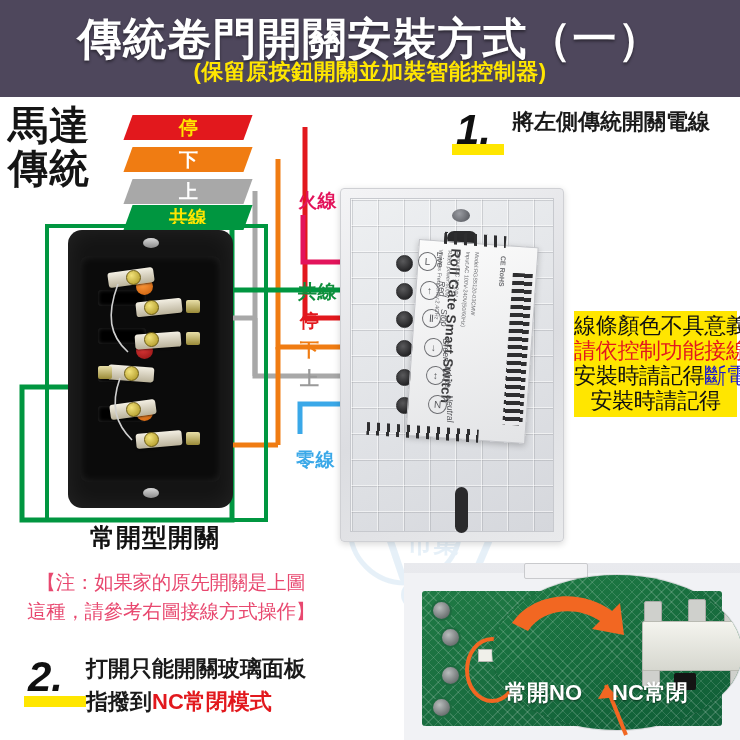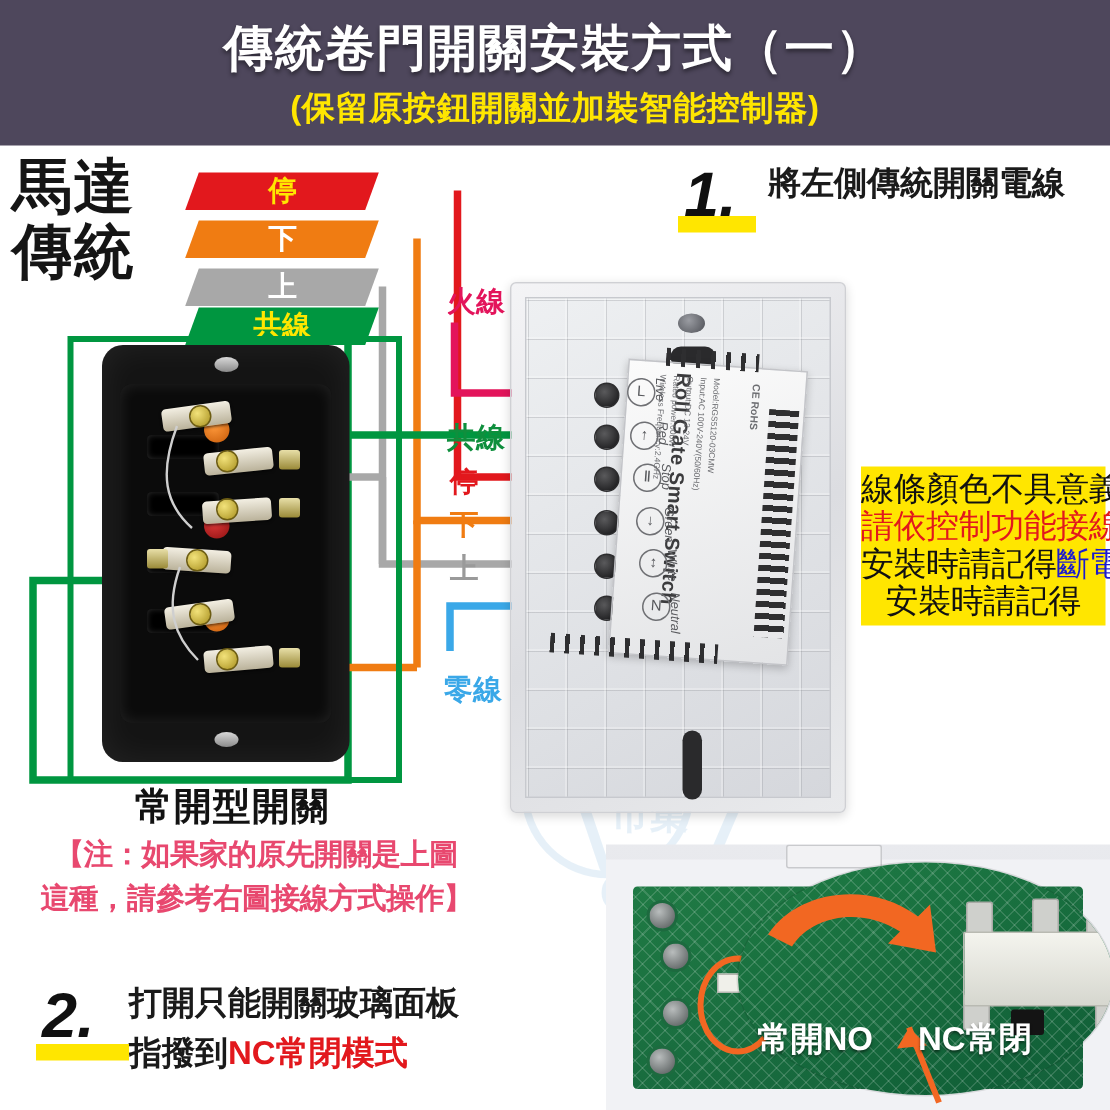--- a/index.html
+++ b/index.html
@@ -12,21 +12,21 @@
   #stage{position:relative;width:740px;height:740px;overflow:hidden;background:#fff;}
 
   
   .header{
     position:absolute;left:0;top:0;width:740px;height:97px;
     background:#4e475c;
   }
   .header-title{
     position:absolute;left:0;top:10px;width:740px;
     text-align:center;color:#ffffff;
-    font-size:33px;font-weight:bold;letter-spacing:1px;
+    font-size:44px;font-weight:bold;letter-spacing:1px;
     text-shadow:0 2px 3px rgba(0,0,0,.45);
     white-space:nowrap;
   }
   .header-sub{
     position:absolute;left:0;top:57px;width:740px;
     text-align:center;color:#ffe600;
     font-size:22px;font-weight:bold;letter-spacing:.5px;
     white-space:nowrap;
   }
 
@@ -228,22 +228,22 @@
     line-height:33px;white-space:nowrap;
   }
   .step-text .hl{color:#e2181d;}
 
   
   .cap-no{
     position:absolute;left:60px;top:521px;width:190px;text-align:center;
     font-size:25px;font-weight:bold;color:#121212;letter-spacing:1px;
   }
   .cap-note{
-    position:absolute;left:6px;top:556px;width:330px;text-align:center;
-    font-size:19.5px;font-weight:bold;color:#e8486f;line-height:29px;
+    position:absolute;left:6px;top:568px;width:330px;text-align:center;
+    font-size:19.5px;font-weight:normal;color:#e8486f;line-height:29px;
     letter-spacing:-.3px;
   }
 
   
   .pcb-photo{
     position:absolute;left:404px;top:563px;width:336px;height:177px;
     background:linear-gradient(180deg,#e9eaee,#dfe0e5);
     overflow:hidden;
   }
   .pcb-white-base{

